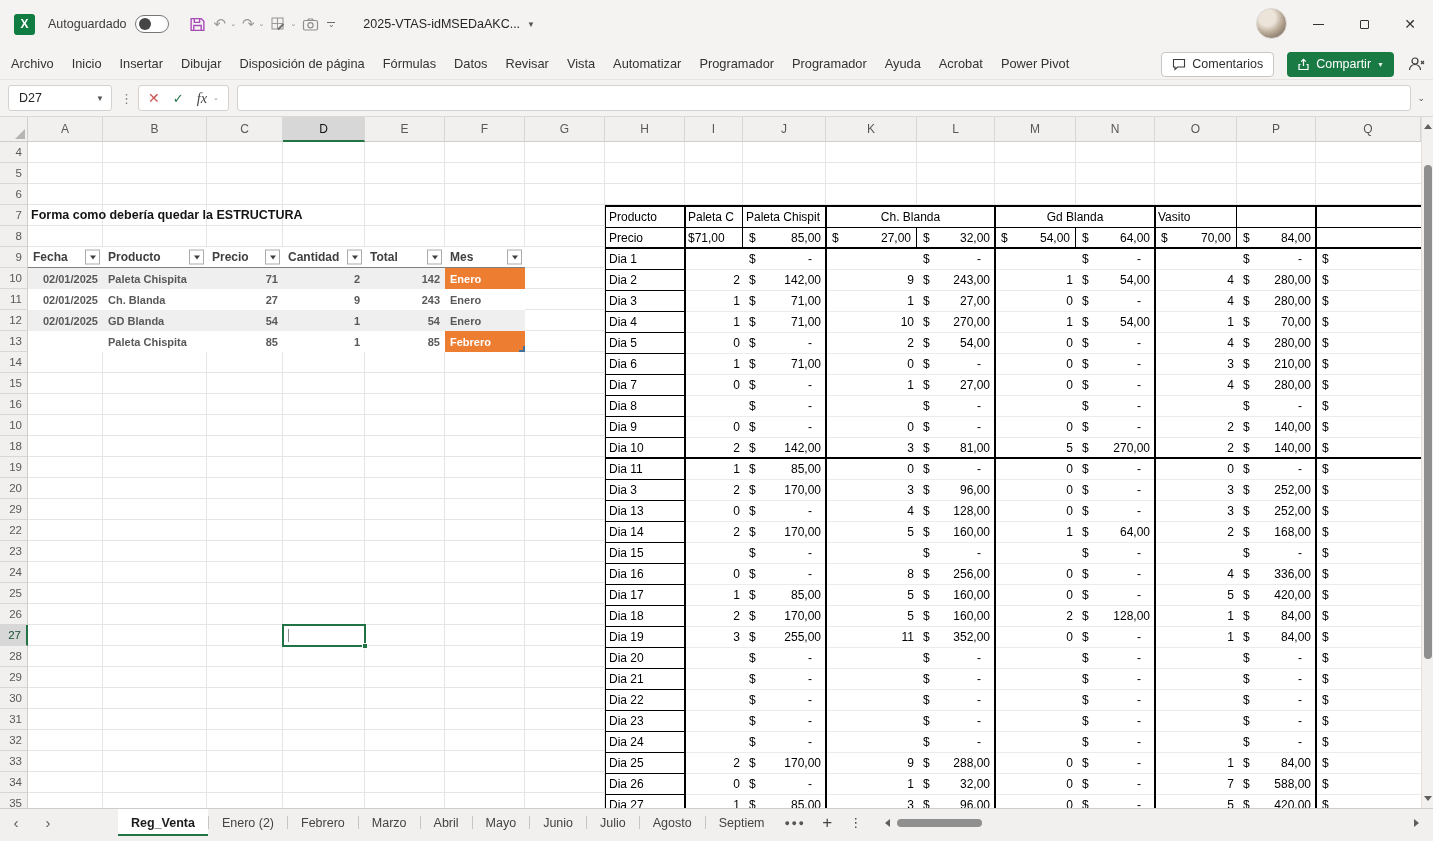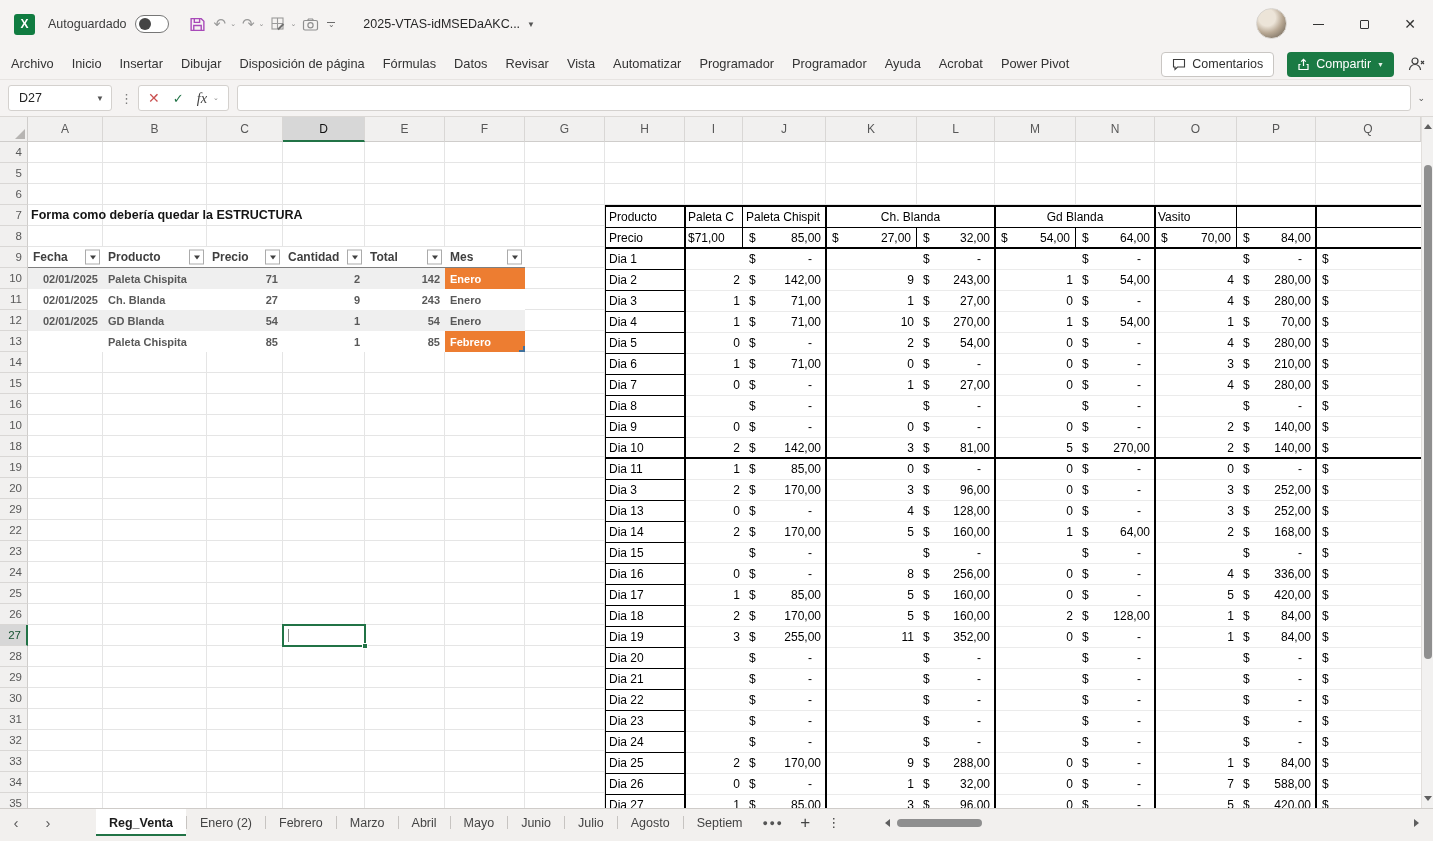--- a/index.html
+++ b/index.html
@@ -132,21 +132,21 @@
   .vscroll { position:absolute; right:0; top:0; width:12px; height:691px; background:#f2f1f0; border-left:1px solid #e2dfdc; }
   .vs-up { position:absolute; top:7px; left:50%; transform:translateX(-50%);
     border-left:4px solid transparent; border-right:4px solid transparent; border-bottom:5px solid #5f5f5f; }
   .vs-down { position:absolute; bottom:7px; left:50%; transform:translateX(-50%);
     border-left:4px solid transparent; border-right:4px solid transparent; border-top:5px solid #5f5f5f; }
   .vs-thumb { position:absolute; left:2px; top:48px; width:8px; height:494px; background:#8f8f8f; border-radius:4px; }
 
   
   .tabbar { height:28px; background:#f2f0ee; border-top:1px solid #cfccc9; display:flex; align-items:stretch; position:relative; }
   .tab-nav { width:32px; display:flex; align-items:center; justify-content:center; font-size:15px; color:#5a5a5a; }
-  .sheettabs { display:flex; margin-left:32px; align-items:stretch; }
+  .sheettabs { display:flex; margin-left:54px; align-items:stretch; }
   .stab { display:flex; align-items:center; padding:0 13px; font-size:12.5px; color:#444; white-space:nowrap; }
   .stab.active { background:#fff; font-weight:bold; color:#1b1b1b; box-shadow:inset 0 -2px 0 #217346; }
   .stab-sep { width:1px; background:#c7c4c1; margin:7px 0; }
   .tab-dots { align-self:center; font-size:9px; letter-spacing:1.5px; color:#555; margin:0 7px; }
   .tab-plus { align-self:center; font-size:17px; color:#444; margin:0 10px; line-height:1; }
   .tab-kebab { align-self:center; font-size:13px; color:#444; margin:0 7px; }
   .hscroll { position:absolute; left:885px; right:14px; top:8px; height:12px; }
   .hs-left { position:absolute; left:0; top:2px; border-top:4px solid transparent; border-bottom:4px solid transparent;
     border-right:5px solid #5f5f5f; }
   .hs-right { position:absolute; right:0; top:2px; border-top:4px solid transparent; border-bottom:4px solid transparent;

